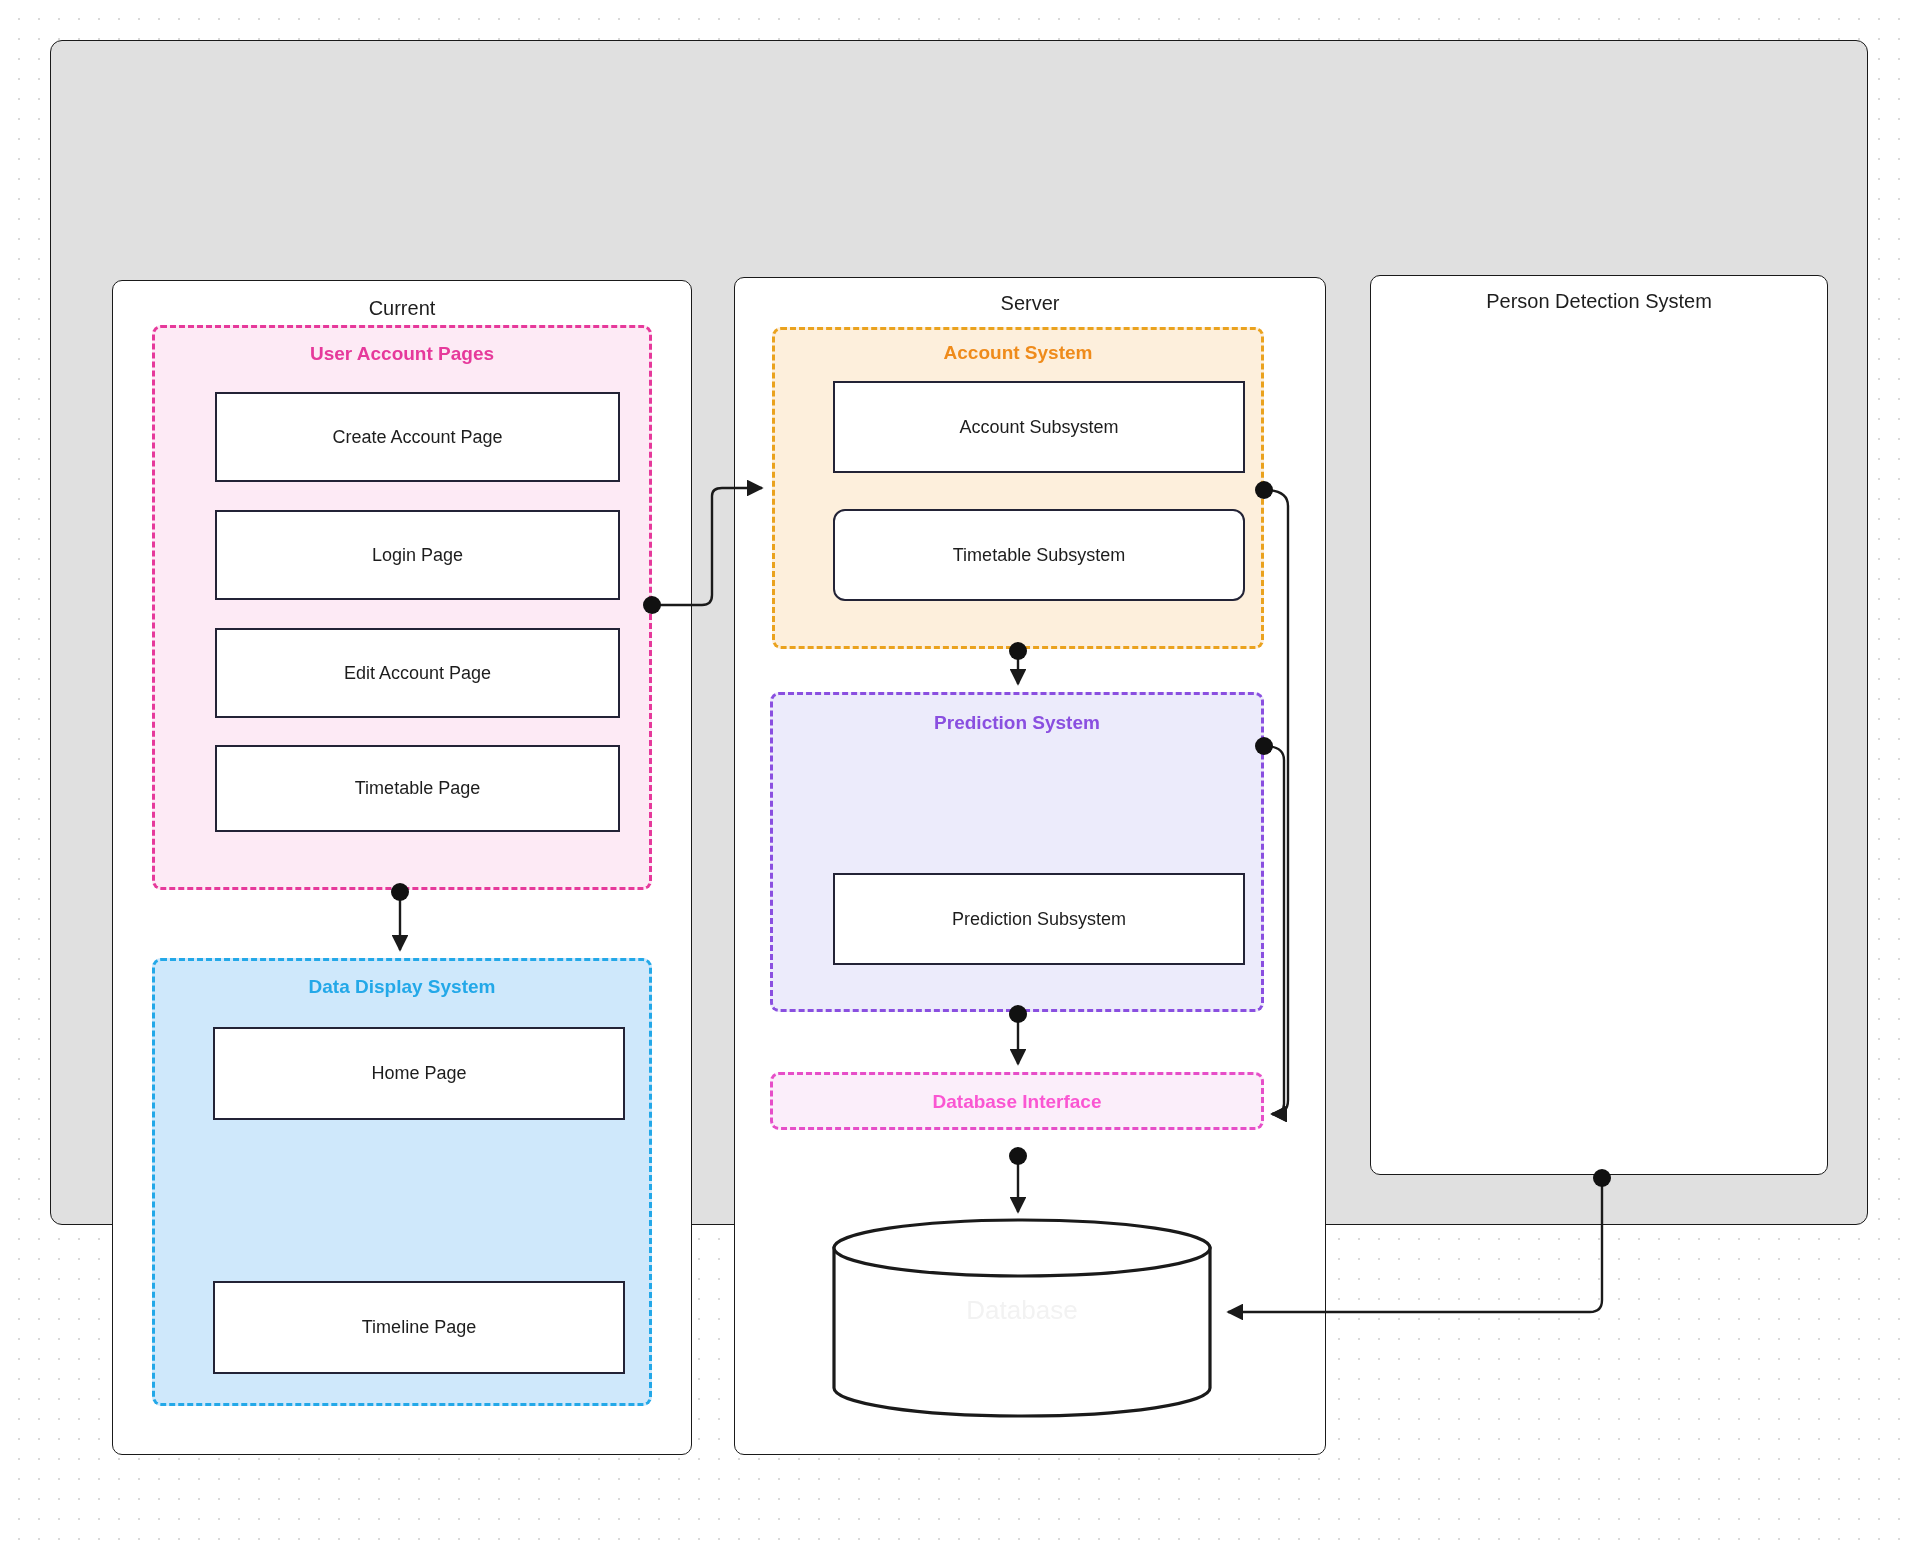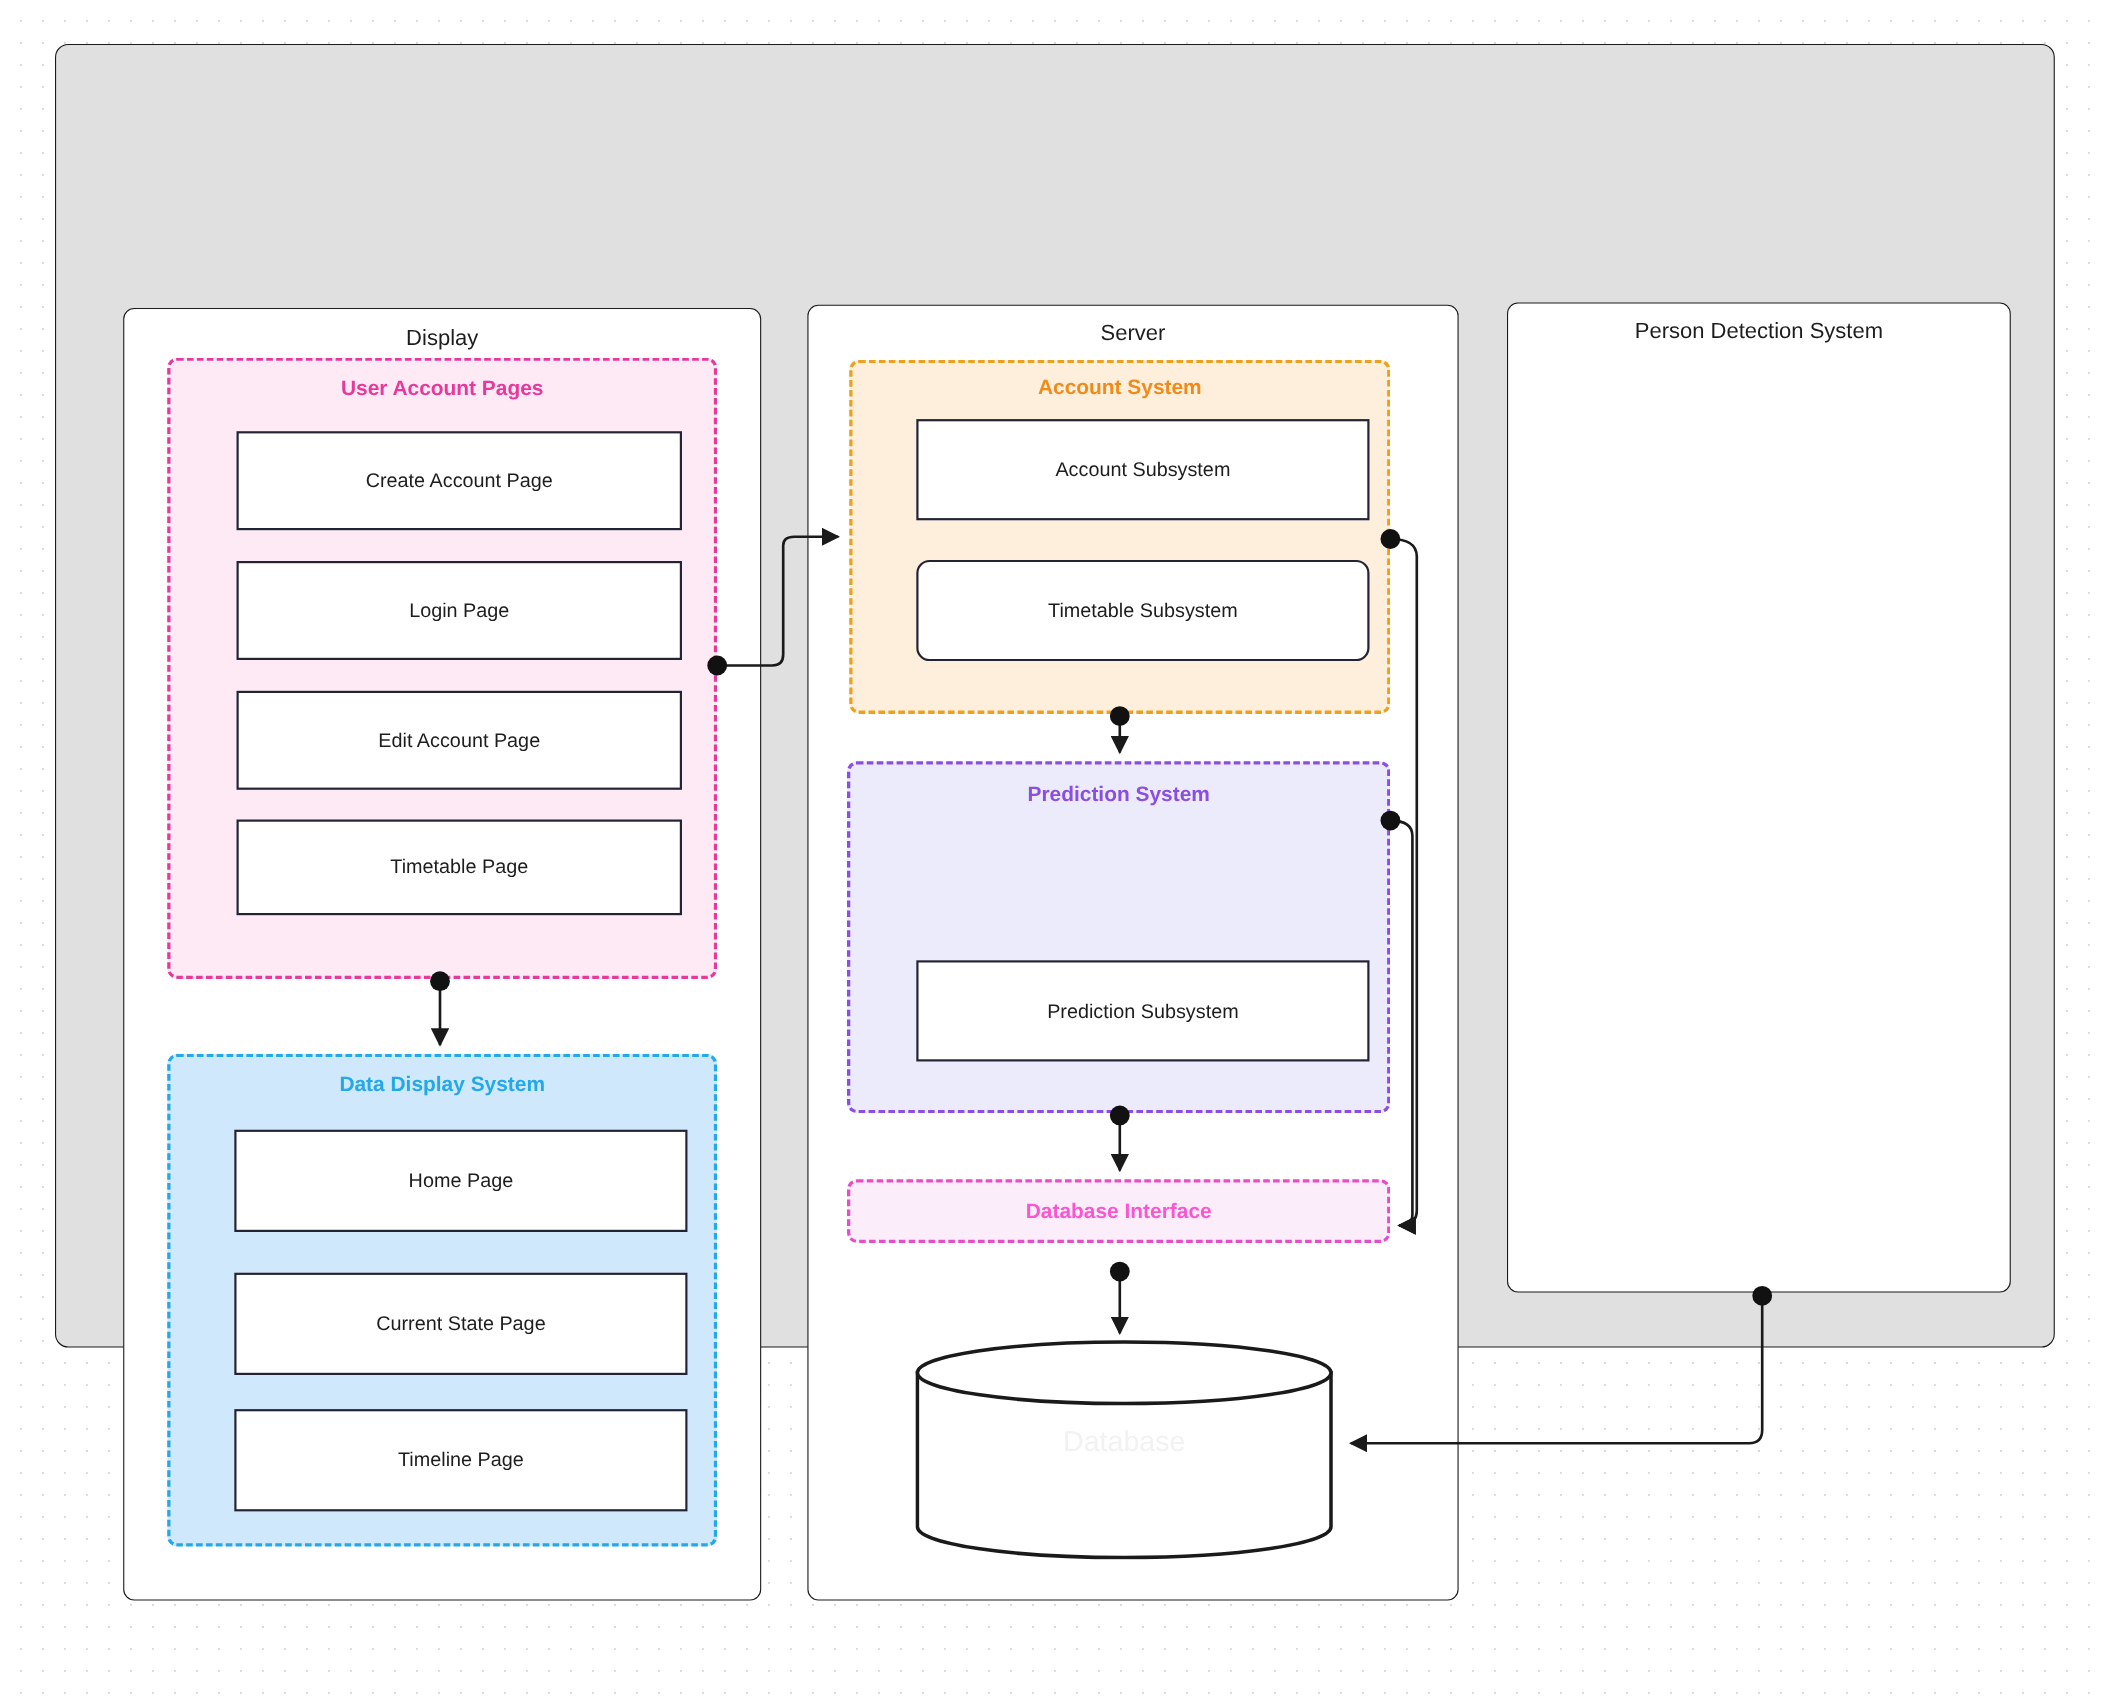--- a/index.html
+++ b/index.html
@@ -101,38 +101,37 @@
   }
 </style>
 </head>
 <body>
 
 <div id="canvas">
 
   <div id="outer-frame"></div>
 
   <div class="panel" style="left:112px; top:280px; width:580px; height:1175px;">
-    <div class="panel-title" style="top:16px;">Display</div>
+    <div class="panel-title" style="top:16px;">Current</div>
   </div>
 
   <div class="group" style="left:152px; top:325px; width:500px; height:565px;
               border-color:#e6399b; background:#fdeaf5;">
     <div class="group-title" style="top:15px; color:#e6399b;">User Account Pages</div>
   </div>
   <div class="node" style="left:202px; top:392px; width:405px; height:90px;">Create Account Page</div>
   <div class="node" style="left:202px; top:510px; width:405px; height:90px;">Login Page</div>
   <div class="node" style="left:202px; top:628px; width:405px; height:90px;">Edit Account Page</div>
   <div class="node" style="left:202px; top:745px; width:405px; height:87px;">Timetable Page</div>
 
   <div class="group" style="left:152px; top:958px; width:500px; height:448px;
               border-color:#23a8e8; background:#cfe8fb;">
     <div class="group-title" style="top:15px; color:#23a8e8;">Data Display System</div>
   </div>
   <div class="node" style="left:200px; top:1027px; width:412px; height:93px;">Home Page</div>
-  <div class="node" style="left:200px; top:1157px; width:412px; height:93px;">Current State Page</div>
   <div class="node" style="left:200px; top:1281px; width:412px; height:93px;">Timeline Page</div>
 
   <div class="panel" style="left:734px; top:277px; width:592px; height:1178px;">
     <div class="panel-title" style="top:14px;">Server</div>
   </div>
 
   <div class="group" style="left:772px; top:327px; width:492px; height:322px;
               border-color:#eaa21e; background:#fdefdc;">
     <div class="group-title" style="top:12px; color:#ef8b1b;">Account System</div>
   </div>

